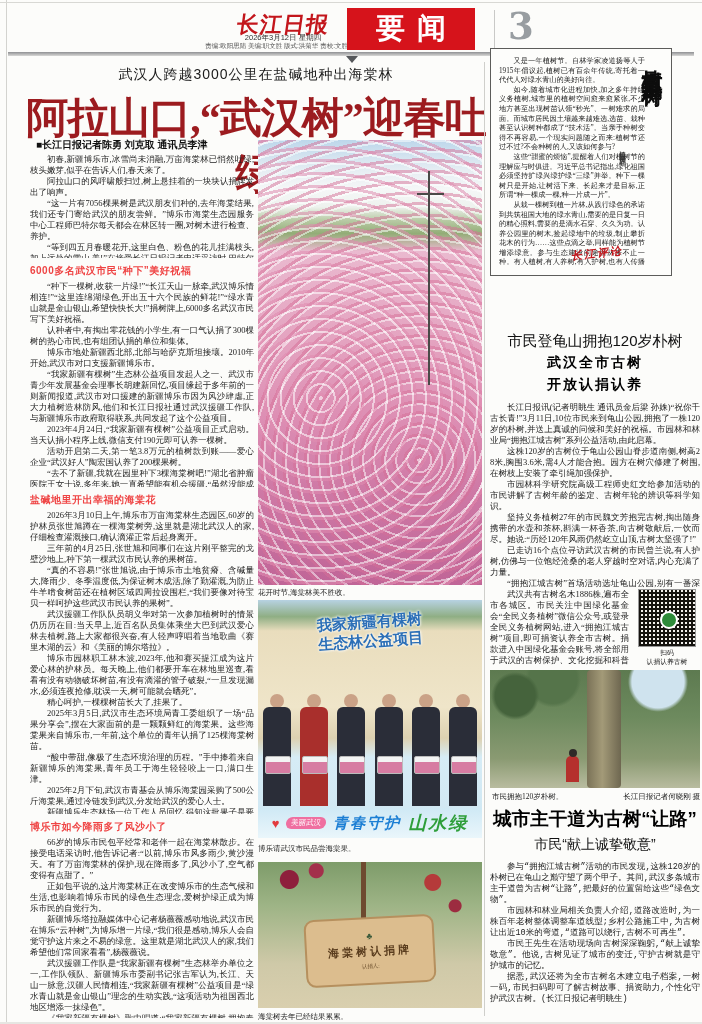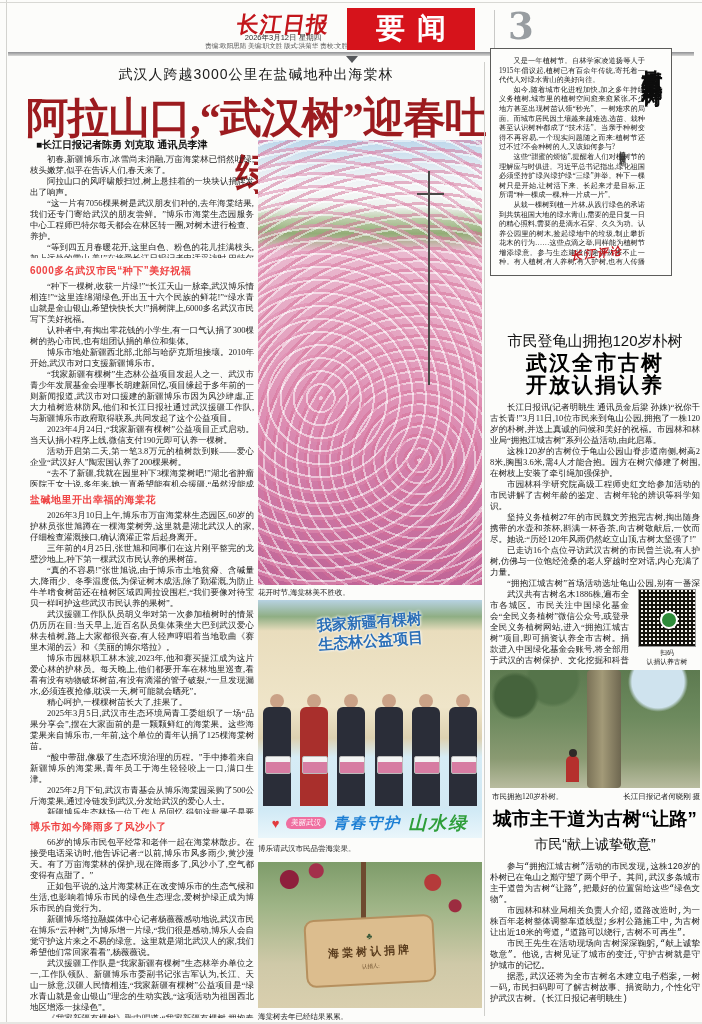--- a/index.html
+++ b/index.html
@@ -105,21 +105,21 @@
   .op-head{position:absolute;right:5px;top:4px;height:218px;writing-mode:vertical-rl;
            font-size:21px;font-weight:bold;letter-spacing:2px;color:#0d0d0d;
            font-family:"Liberation Serif",serif;}
   .op-byline{position:absolute;right:44px;top:96px;writing-mode:vertical-rl;font-size:6.8px;
              color:#333;letter-spacing:1px;}
   .op-sign{position:absolute;right:48px;bottom:14px;color:#c3161c;font-style:italic;font-weight:bold;
            font-size:11px;transform:rotate(-6deg);font-family:"DejaVu Serif",serif;letter-spacing:2px;}
 
   .a2-kicker{position:absolute;left:490px;top:332px;width:210px;text-align:center;font-size:15px;
              color:#111;font-family:"Liberation Sans",sans-serif;}
-  .a2-head{position:absolute;left:490px;top:352px;width:210px;text-align:center;font-size:21px;
+  .a2-head{position:absolute;left:490px;top:352px;width:210px;text-align:center;font-size:14px;
            font-weight:bold;line-height:22px;color:#000;font-family:"Liberation Serif",serif;letter-spacing:2px;}
   .a2-bodyA{position:absolute;left:490px;top:402px;width:210px;height:187px;overflow:hidden;}
   .a2-bodyB{position:absolute;left:490px;top:589px;width:210px;height:77px;display:flex;gap:5px;}
   .a2-bodyB .txt{width:139px;overflow:hidden;}
   .qr-wrap{width:66px;text-align:center;font-family:"Liberation Sans",sans-serif;}
   .qr{width:56px;height:56px;margin:0 auto;position:relative;border:1px solid #999;
       background:
         repeating-linear-gradient(0deg,#15130f 0 2px,transparent 2px 4px),
         repeating-linear-gradient(90deg,#15130f 0 2px,#f4f2ee 2px 4px);}
   .qr::after{content:"";position:absolute;left:50%;top:50%;width:14px;height:14px;margin:-7px 0 0 -7px;

